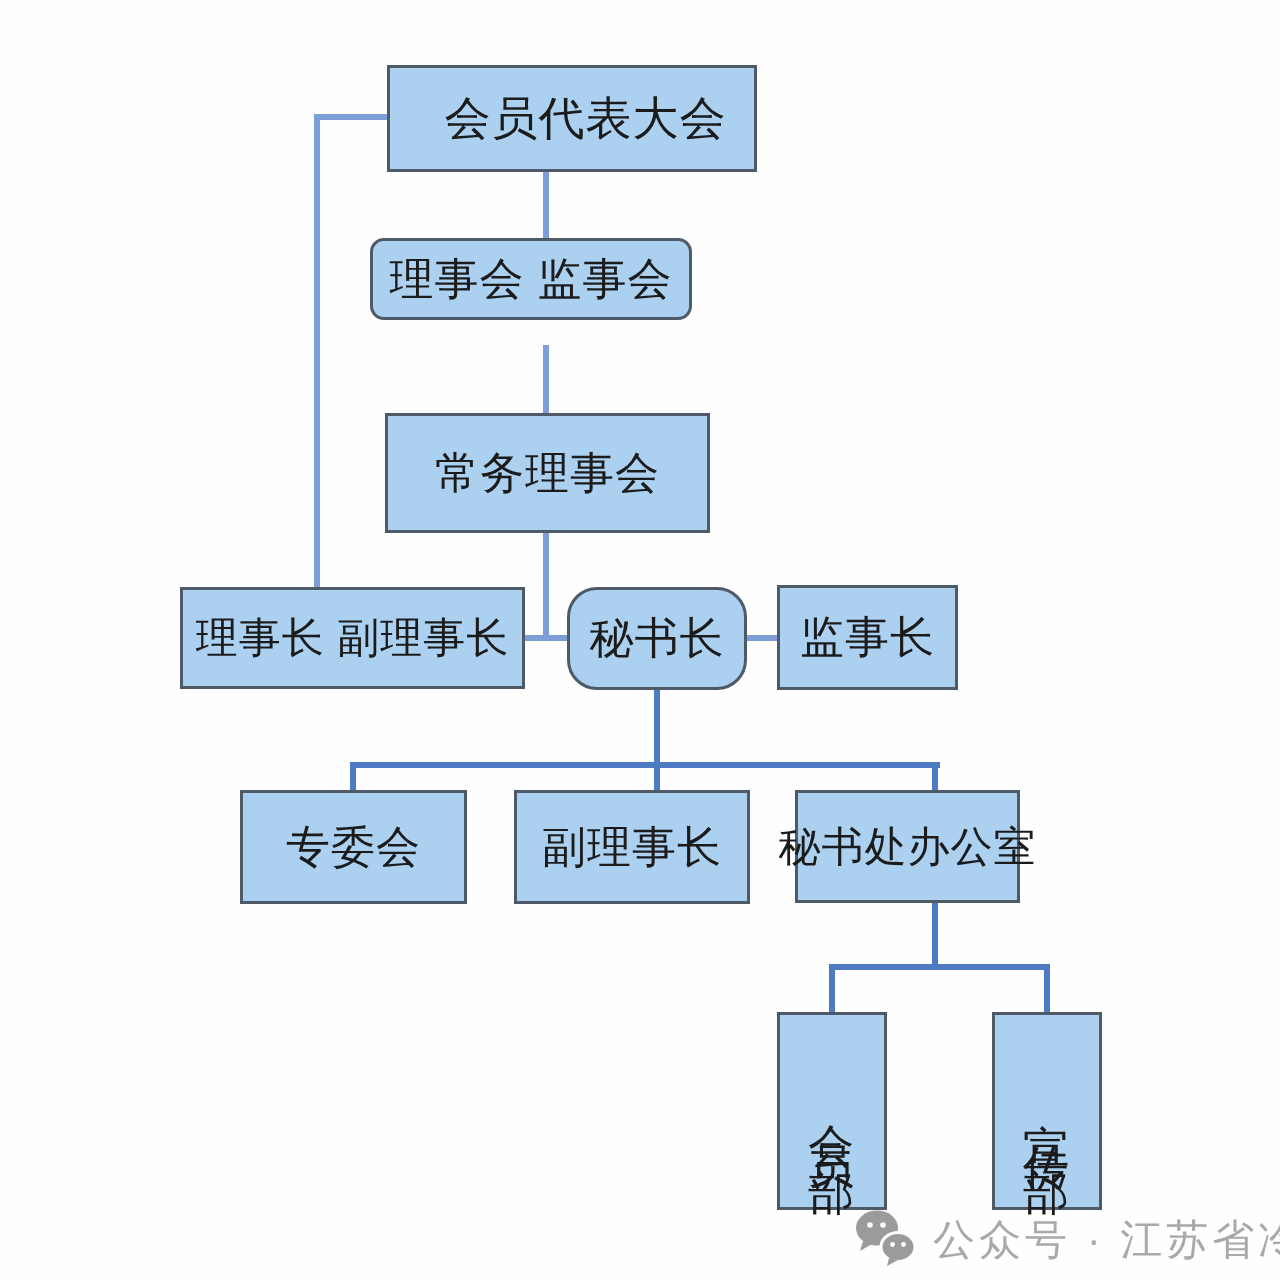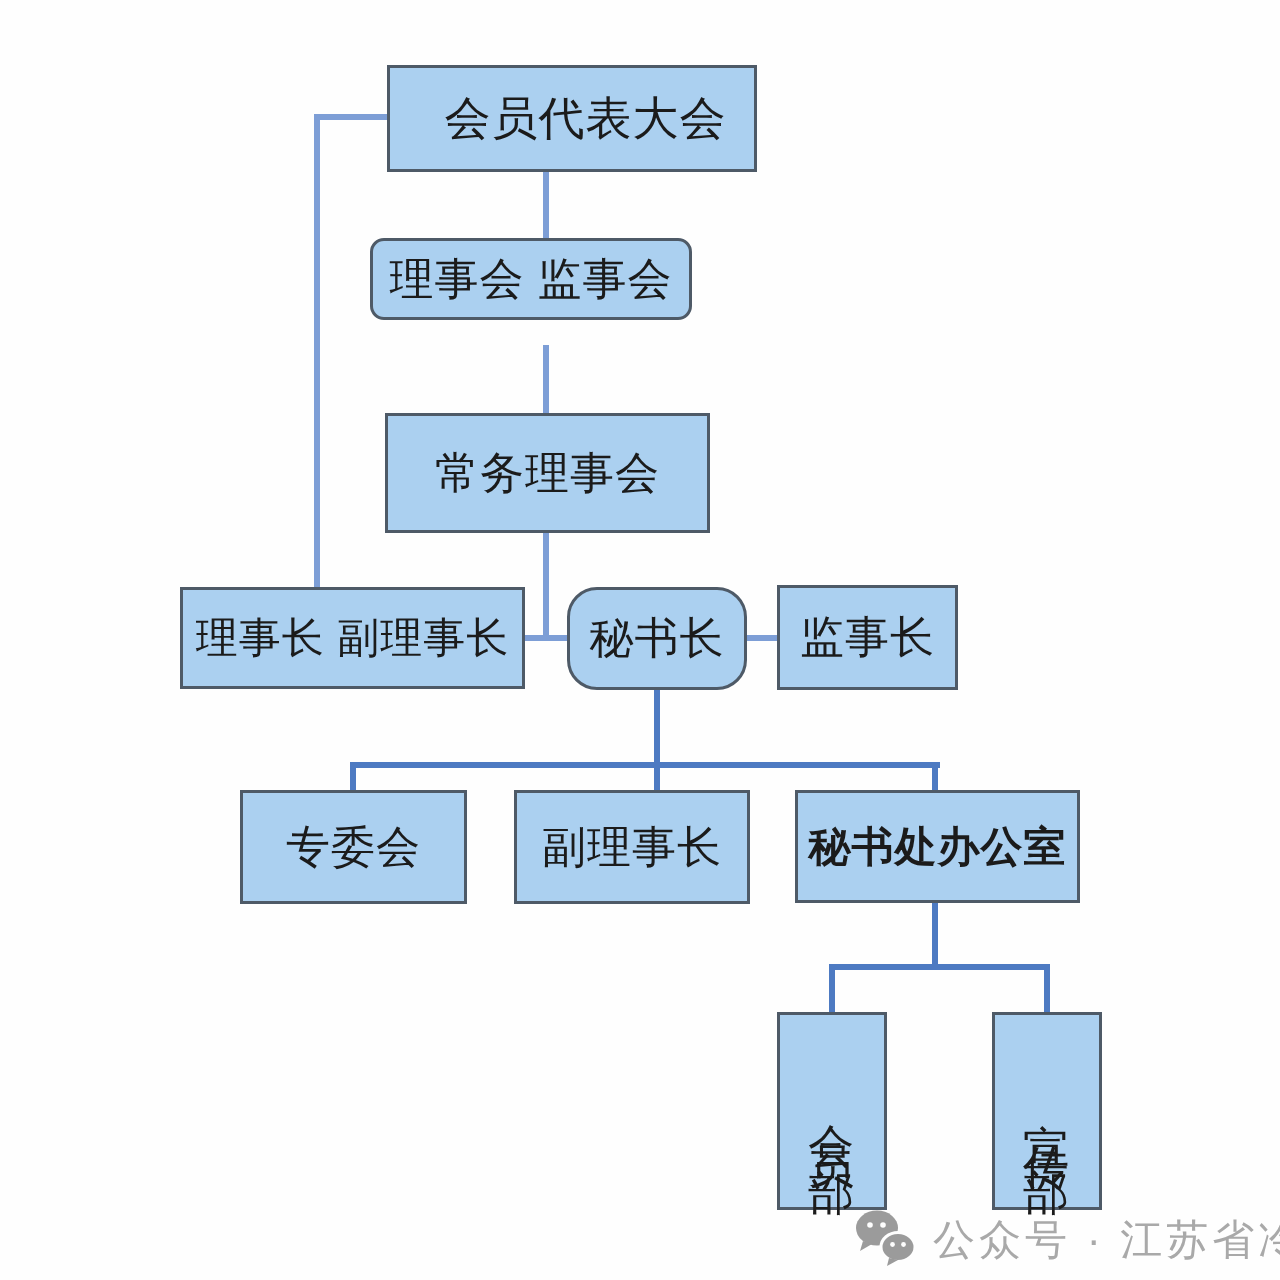--- a/index.html
+++ b/index.html
@@ -22,21 +22,21 @@
   }
   
   .pos-members    {left:387px;top:65px;  width:370px;height:107px;font-size:46px;padding-left:27px;}
   .pos-council    {left:370px;top:238px; width:322px;height:82px;border-radius:14px;}
   .pos-standing   {left:385px;top:413px; width:325px;height:120px;}
   .pos-chairman   {left:180px;top:587px; width:345px;height:102px;}
   .pos-secgen     {left:567px;top:587px; width:180px;height:103px;border-radius:30px;}
   .pos-supervisor {left:777px;top:585px; width:181px;height:105px;}
   .pos-special    {left:240px;top:790px; width:227px;height:114px;}
   .pos-depsec     {left:514px;top:790px; width:236px;height:114px;}
-  .pos-office     {left:795px;top:790px; width:285px;height:113px;font-weight:bold;}
+  .pos-office     {left:795px;top:790px; width:225px;height:113px;}
   .pos-memberdept {left:777px;top:1012px;width:110px;height:198px;}
   .pos-pubdept    {left:992px;top:1012px;width:110px;height:198px;}
   
   .ln{position:absolute;z-index:1;}
   .ln--light{background:#7d9ed6;}
   .ln--dark{background:#4d7ac2;}
   .l-elbow-h {left:314px;top:114px;width:73px; height:6px;}
   .l-elbow-v {left:314px;top:114px;width:6px;  height:473px;}
   .l-v1      {left:543px;top:172px;width:6px;  height:66px;}
   .l-v2      {left:543px;top:345px;width:6px;  height:68px;}

